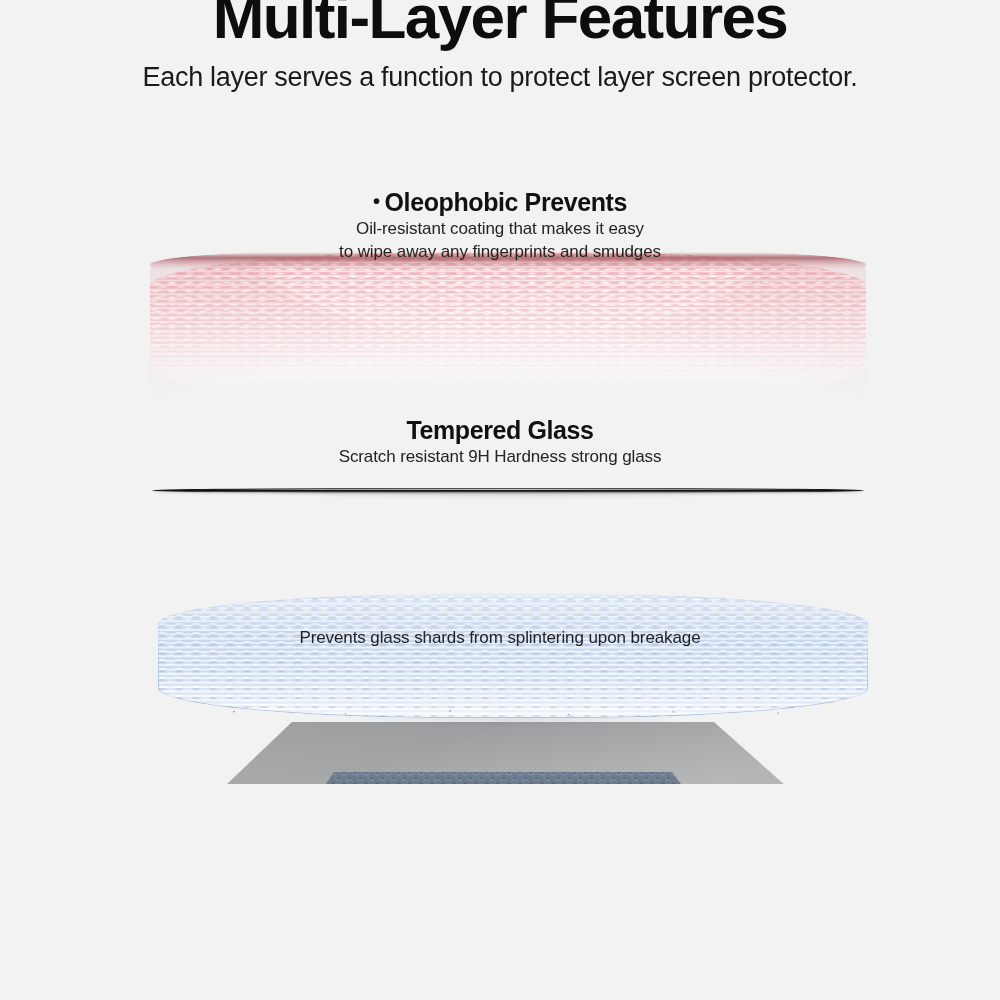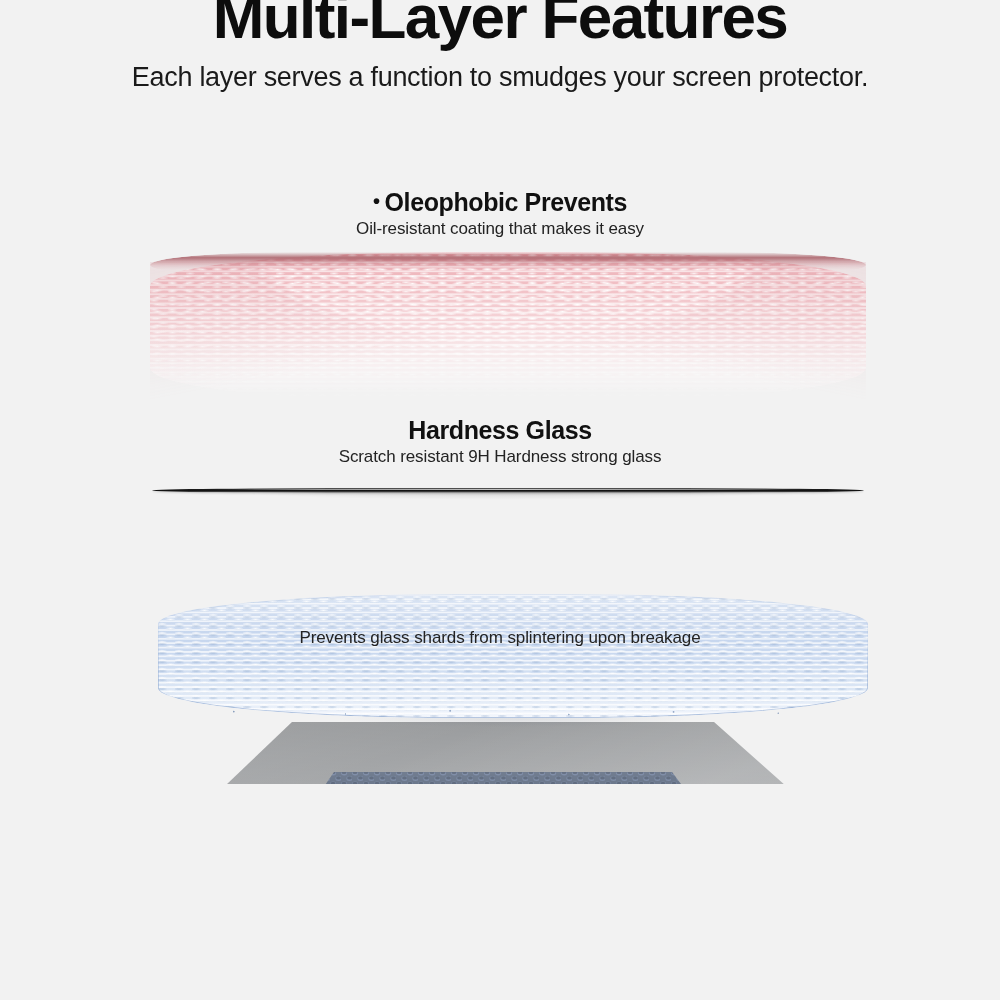--- a/index.html
+++ b/index.html
@@ -316,39 +316,40 @@
     z-index: 10;
   }
 </style>
 </head>
 <body style="background: rgb(242, 242, 242);">
 
 <div id="stage">
 
   <div class="header">
     <h1 class="title">Multi-Layer Features</h1>
-    <p class="subtitle">Each layer serves a function to smudges your screen protector.</p>
+    <p class="subtitle">Each layer serves a function to protect layer screen protector.</p>
   </div>
 
   <div class="caption" id="cap-oleo">
     <div class="cap-title">
       <span class="bullet">•</span><span>Oleophobic Prevents</span>
     </div>
     <div class="cap-line">Oil-resistant coating that makes it easy</div>
+    <div class="cap-line">to wipe away any fingerprints and smudges</div>
   </div>
 
   <div class="sheet" id="oleo-layer">
     <div class="plate"></div>
     <div class="plate-dots"></div>
     <div class="plate-sides"></div>
     <div class="plate-rim"></div>
   </div>
 
   <div class="caption" id="cap-glass">
-    <div class="cap-title">Hardness Glass</div>
+    <div class="cap-title">Tempered Glass</div>
     <div class="cap-line">Scratch resistant 9H Hardness strong glass</div>
   </div>
 
   <div id="glass-layer">
     <div class="glass-glow"></div>
     <div class="glass-edge"></div>
     <div class="glass-shine"></div>
   </div>
 
   <div id="abfilm-layer">

